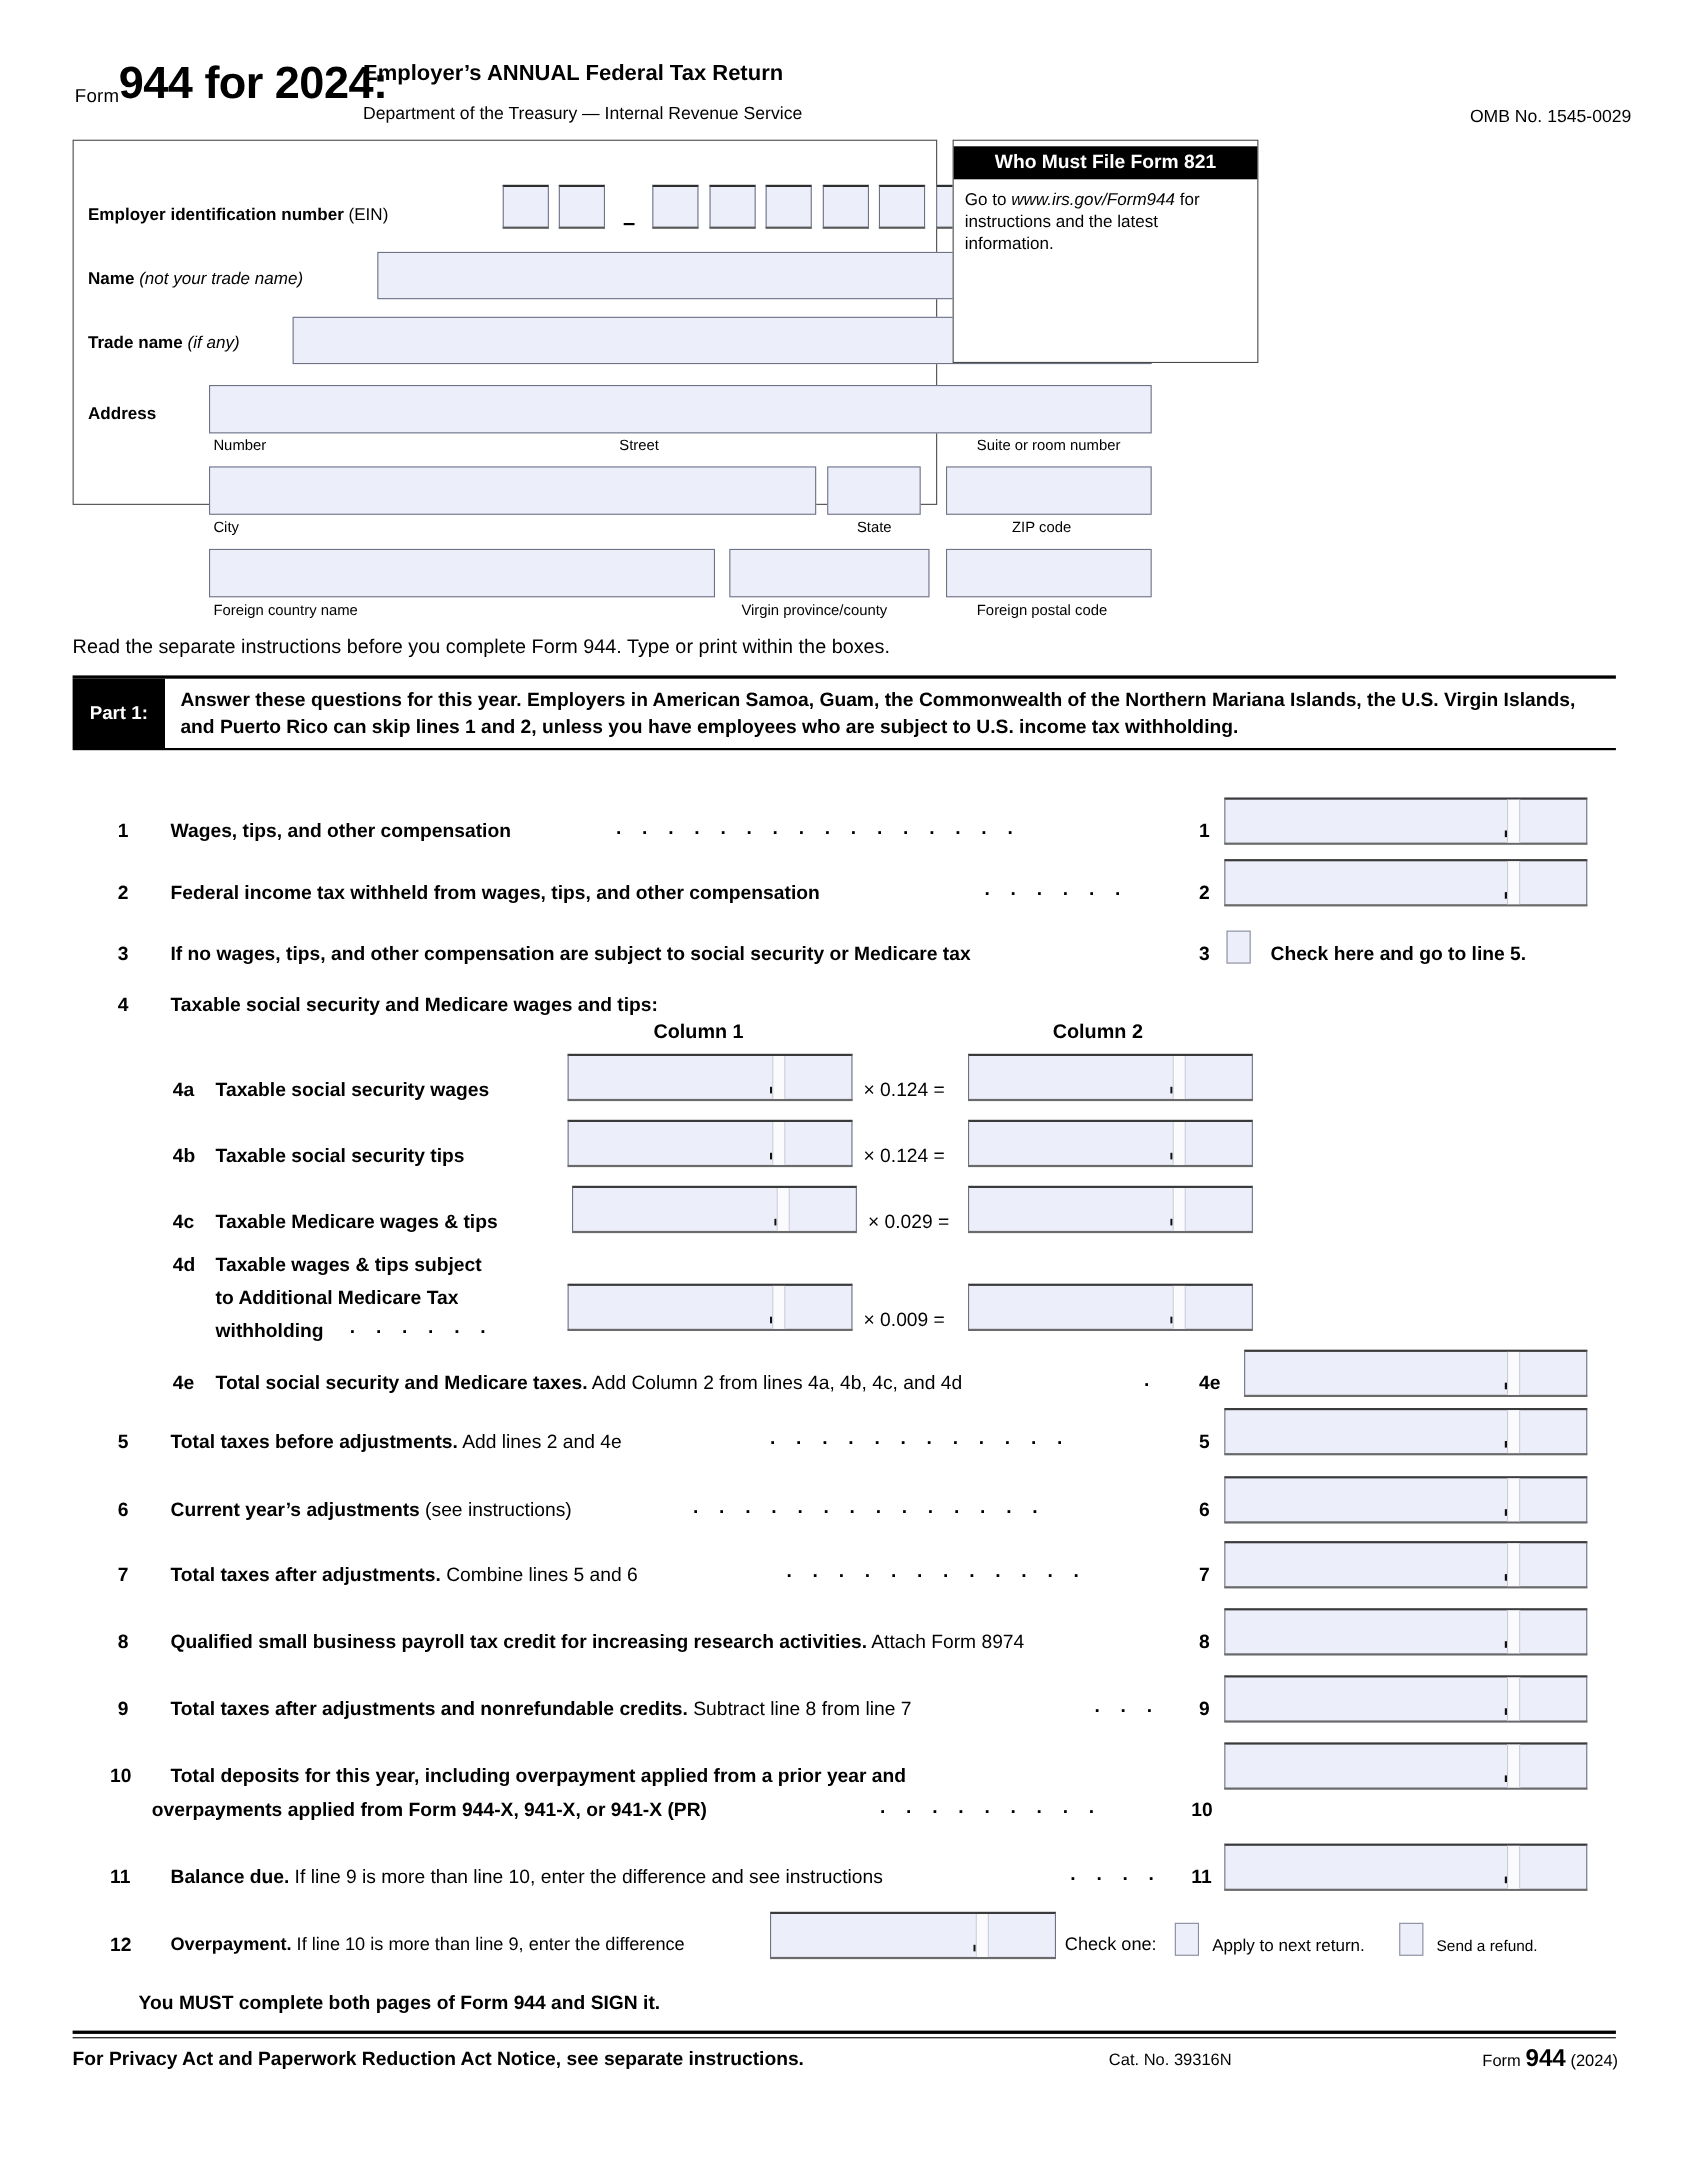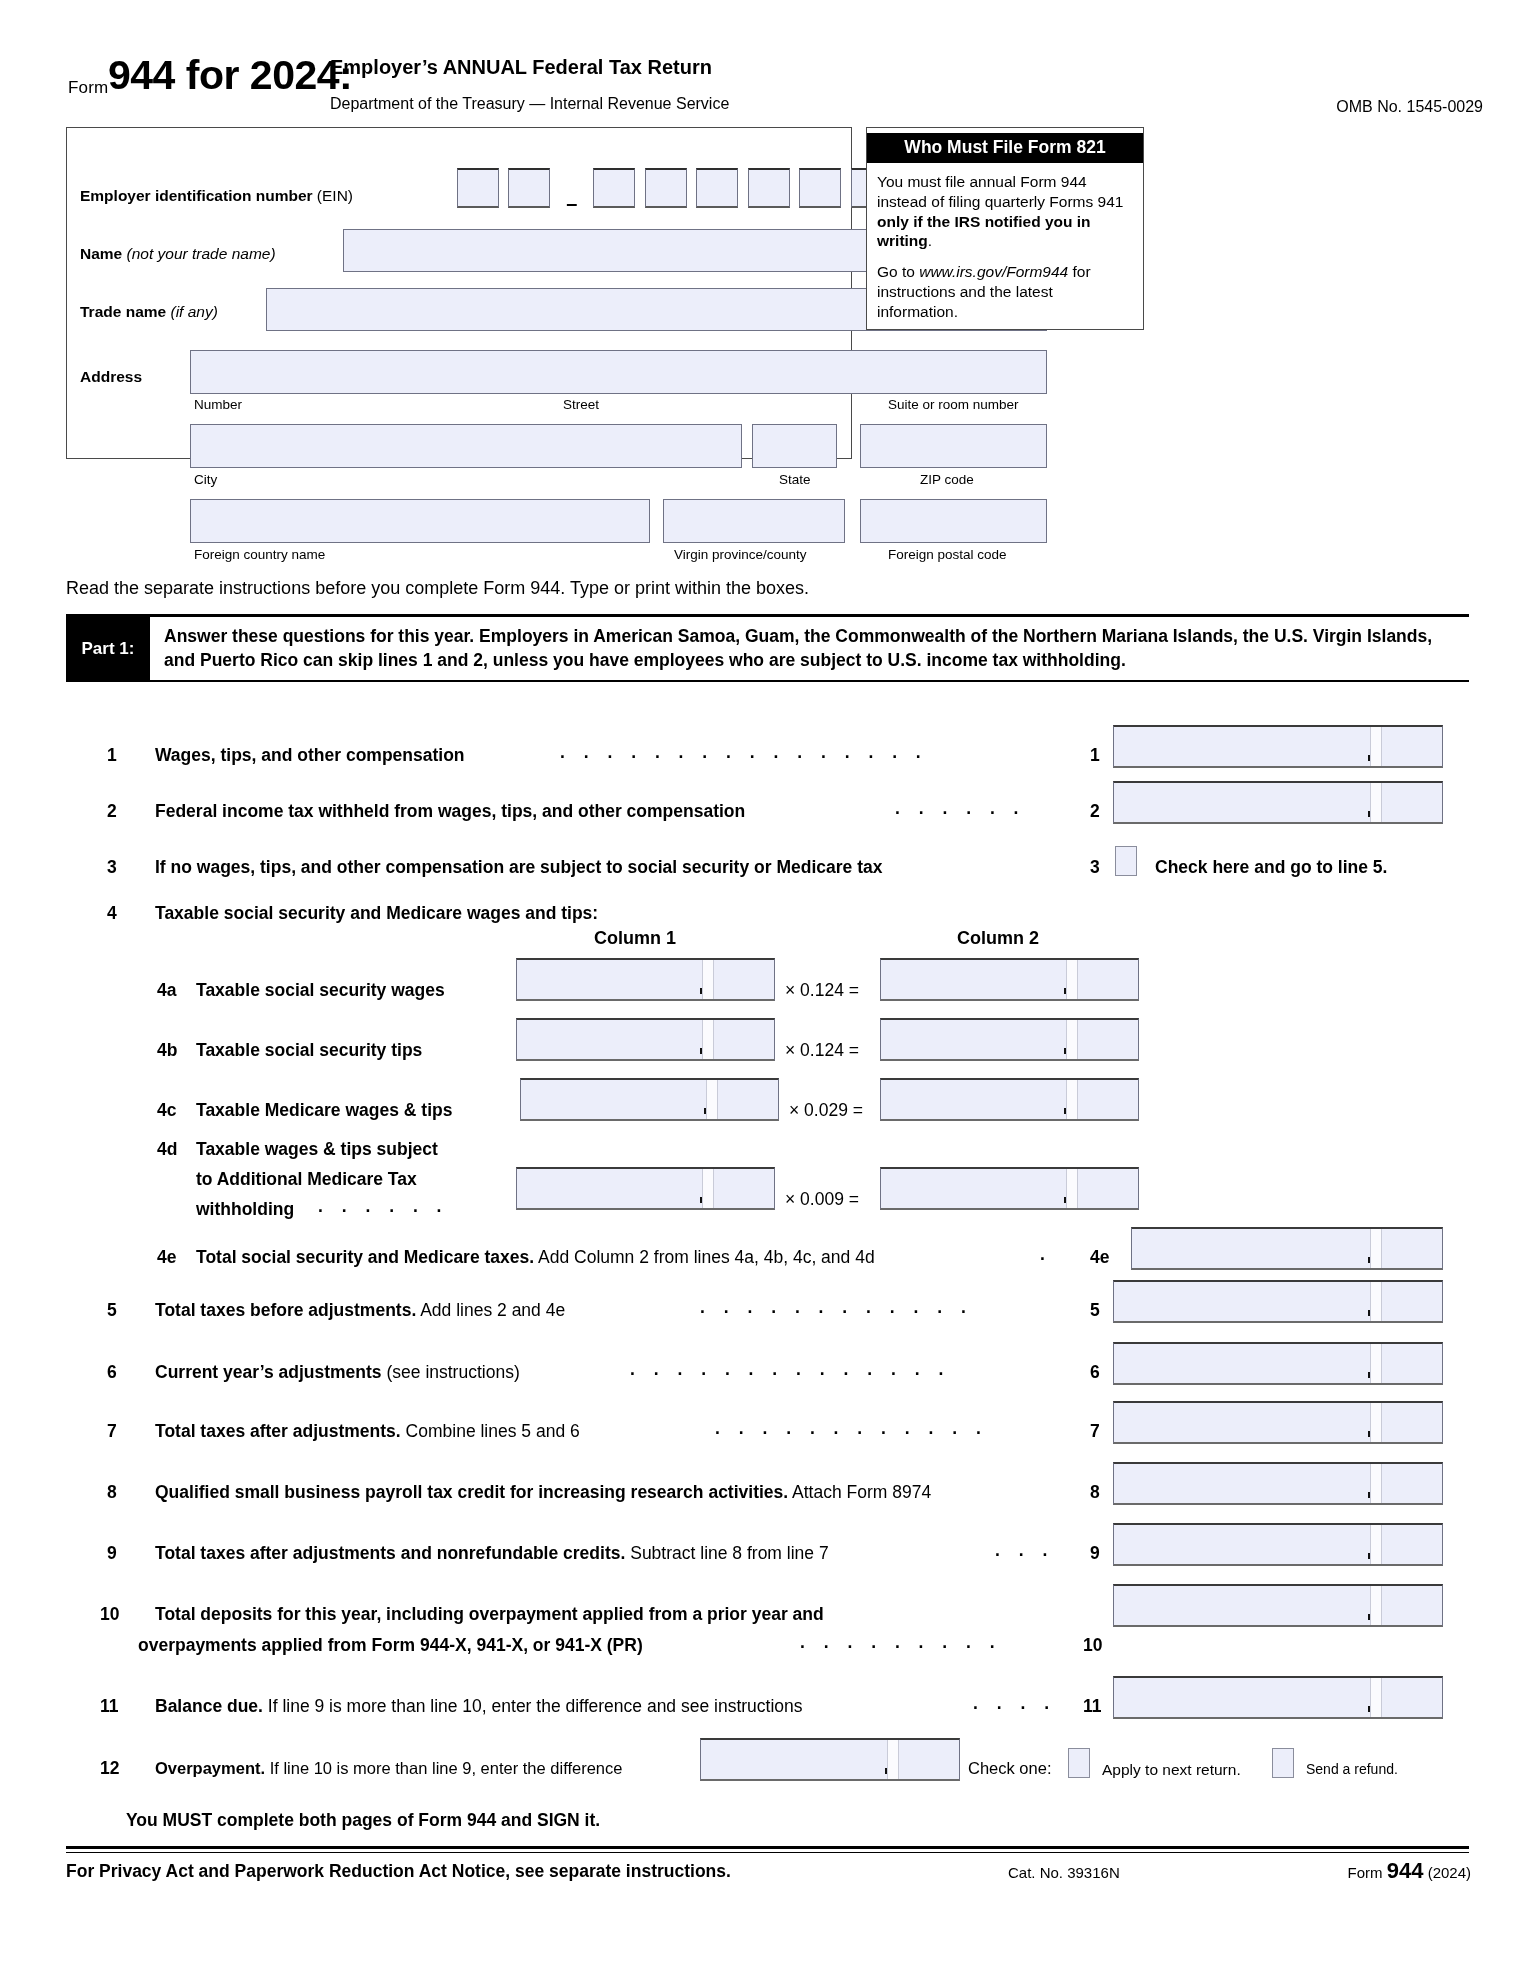--- a/index.html
+++ b/index.html
@@ -243,21 +243,20 @@
   <div class="fld" style="position:absolute;left:190px;top:499px;width:460px;height:44px;"></div>
   <div class="fld" style="position:absolute;left:663px;top:499px;width:182px;height:44px;"></div>
   <div class="fld" style="position:absolute;left:860px;top:499px;width:187px;height:44px;"></div>
   <div class="sublbl" style="position:absolute;left:194px;top:547px;">Foreign country name</div>
   <div class="sublbl" style="position:absolute;left:674px;top:547px;">Virgin province/county</div>
   <div class="sublbl" style="position:absolute;left:888px;top:547px;">Foreign postal code</div>
 
   <div class="wmf">
     <div class="wmf-title">Who Must File Form 821</div>
     <div class="wmf-body">
-      <p><span>You must file annual Form 944 instead of filing quarterly Forms 941 </span><b>only if the IRS notified you in writing</b><span>.</span></p>
       <p><span>Go to </span><i>www.irs.gov/Form944</i><span> for instructions and the latest information.</span></p>
     </div>
   </div>
 
   <div class="readline">Read the separate instructions before you complete Form 944. Type or print within the boxes.</div>
 
   <div class="part1wrap">
     <div class="part1-tab">Part 1:</div>
     <div class="part1-text">Answer these questions for this year. Employers in American Samoa, Guam, the Commonwealth of the Northern Mariana Islands, the U.S. Virgin Islands, and Puerto Rico can skip lines 1 and 2, unless you have employees who are subject to U.S. income tax withholding.</div>
   </div>

